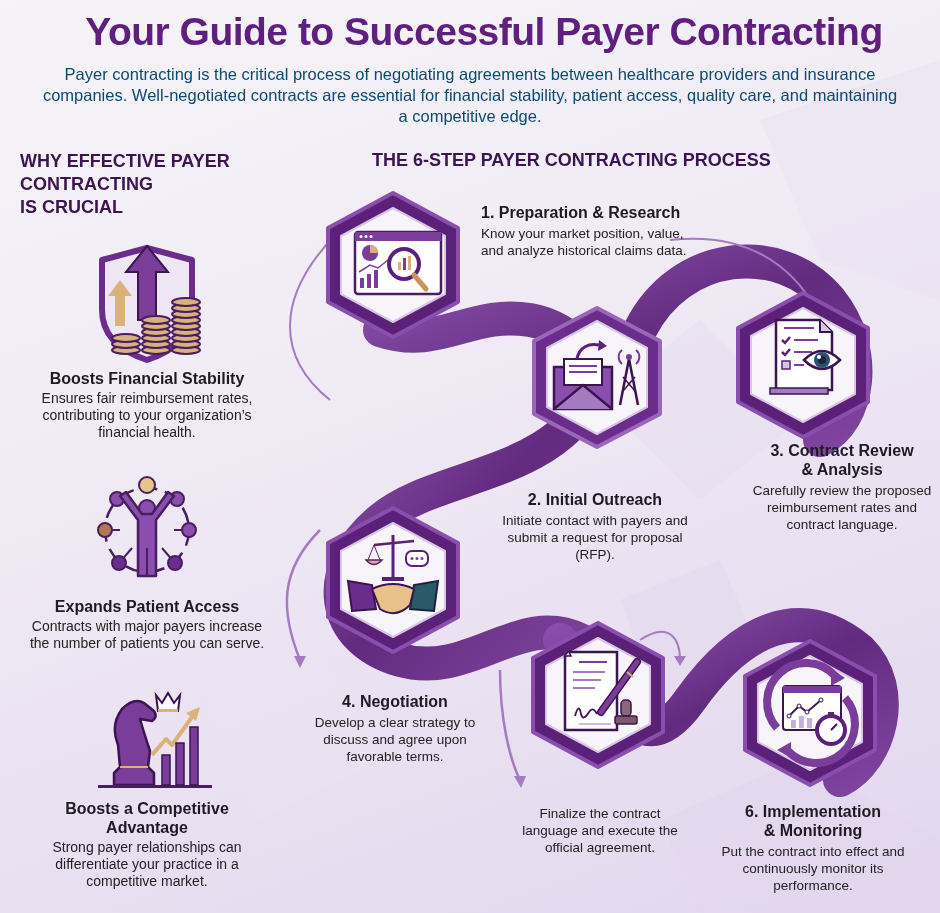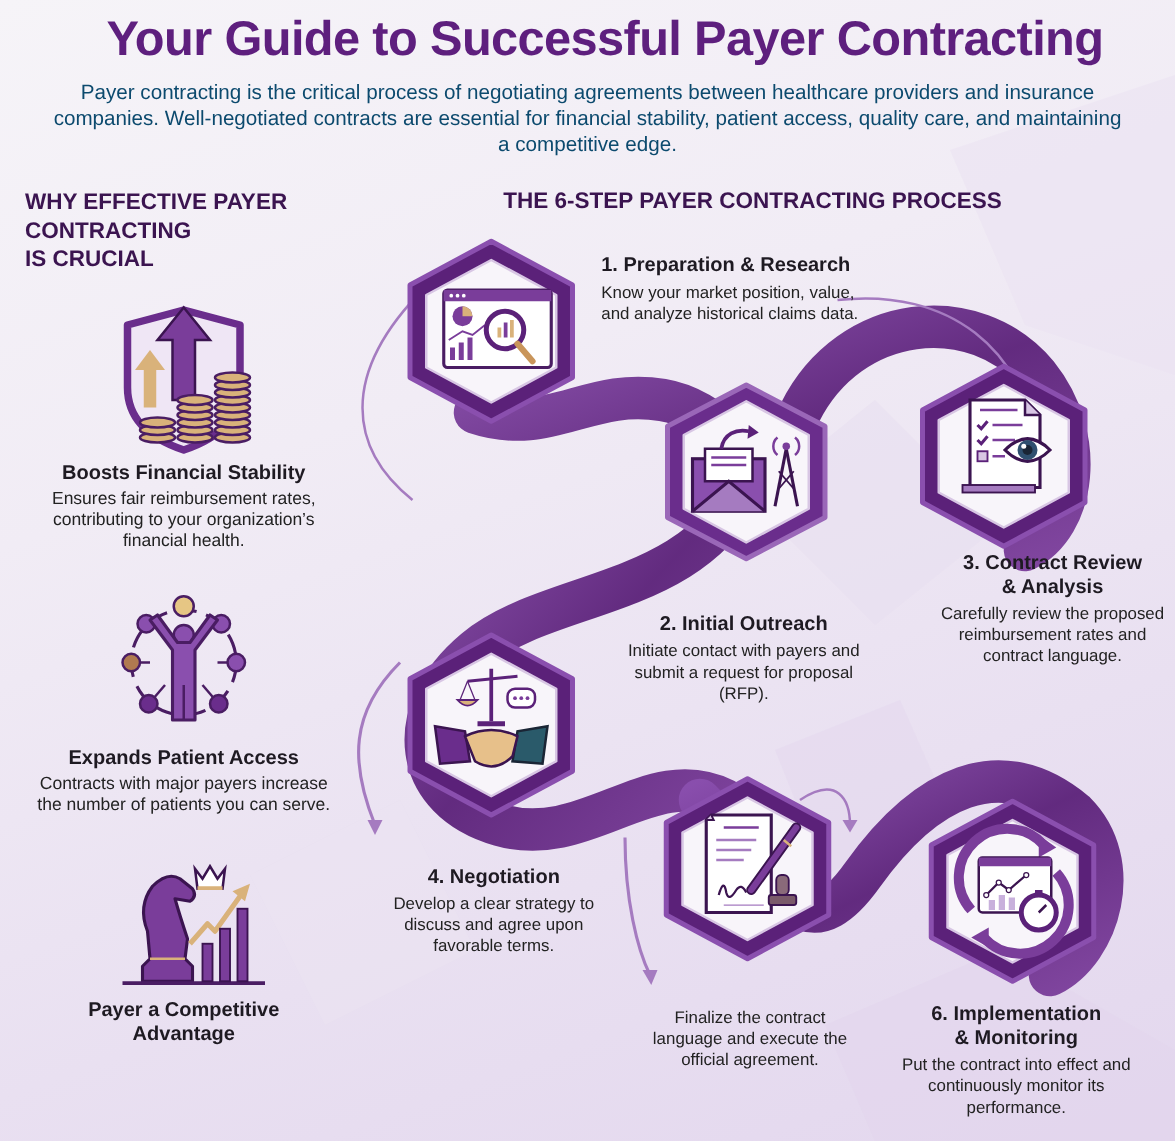--- a/index.html
+++ b/index.html
@@ -23,21 +23,21 @@
     position: absolute; left: 40px; top: 64px; width: 860px;
     text-align: center; font-size: 16.5px; line-height: 21px; color: #0c4a6e;
   }
   .left-heading {
     position: absolute; left: 20px; top: 150px; width: 260px;
     font-size: 18px; font-weight: 700; line-height: 23px;
     color: #3b1450;
   }
   .right-heading {
     position: absolute; left: 372px; top: 150px; width: 460px;
-    text-align: center; font-size: 18px; font-weight: 700; color: #3b1450;
+    text-align: left; font-size: 18px; font-weight: 700; color: #3b1450;
   }
   .benefit {
     position: absolute; width: 250px; text-align: center;
   }
   .benefit .icon-box { width: 130px; height: 125px; margin: 0 auto; }
   .benefit h3 { font-size: 16px; font-weight: 700; color: #1e1a22; line-height: 19px; margin-top: 4px;}
   .benefit p { font-size: 14px; line-height: 17px; color: #222; margin-top: 2px; }
 
   .ribbon { position: absolute; left: 0; top: 0; }
 
@@ -319,16 +319,17 @@
       <polygon points="74,10 80,18 86,8 92,18 98,10 96,26 76,26" fill="#fff" stroke="#3b1450" stroke-width="2"></polygon>
       <rect x="76" y="24" width="20" height="3" fill="#d9b27a"></rect>
       <polyline points="70,70 84,54 90,60 110,32" fill="none" stroke="#d9b27a" stroke-width="4" stroke-linejoin="round"></polyline>
       <polygon points="104,28 118,22 114,36" fill="#d9b27a"></polygon>
       <rect x="80" y="70" width="8" height="30" fill="#7a3d9a" stroke="#3b1450" stroke-width="1.5"></rect>
       <rect x="94" y="58" width="8" height="42" fill="#7a3d9a" stroke="#3b1450" stroke-width="1.5"></rect>
       <rect x="108" y="42" width="8" height="58" fill="#7a3d9a" stroke="#3b1450" stroke-width="1.5"></rect>
     </svg>
   </div>
   <h3>
-    <span>Payer a Competitive</span><br>
+    <span>Boosts a Competitive</span><br>
     <span>Advantage</span>
   </h3>
+  <p>Strong payer relationships can differentiate your practice in a competitive market.</p>
 </div>
 
 </body></html>

